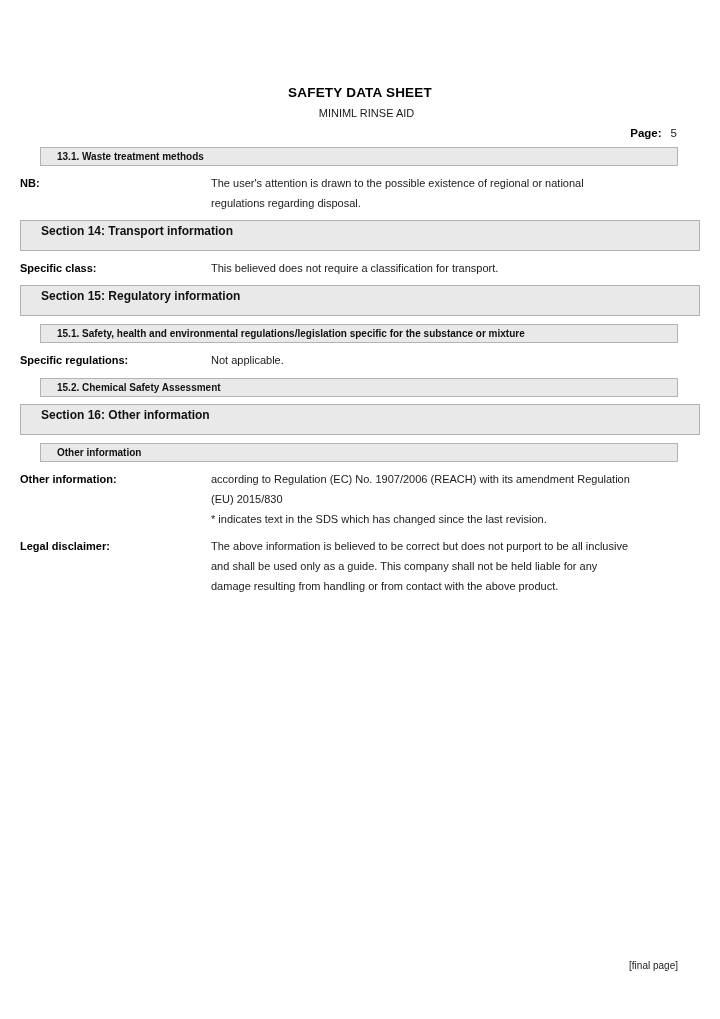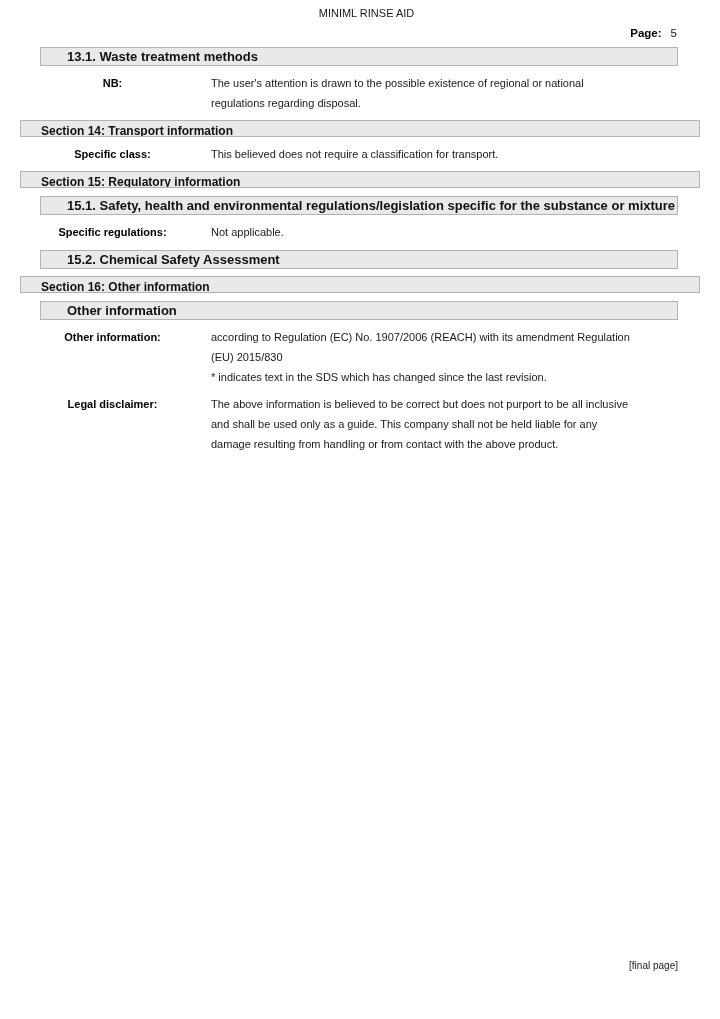--- a/index.html
+++ b/index.html
@@ -40,62 +40,63 @@
     border: 1px solid #b3b3b3;
     font-weight: bold;
     box-sizing: border-box;
     color: #111;
     overflow: hidden;
     white-space: nowrap;
   }
   .bar.sec {
     margin: 7px 8px 0 20px;
     width: 680px;
-    height: 17px;
+    height: 31px;
     line-height: 21px;
     font-size: 12px;
     padding-left: 20px;
   }
   .bar.sub {
     margin: 8px 0 0 40px;
     width: 638px;
     height: 19px;
     line-height: 17px;
-    font-size: 13px;
-    padding-left: 26px;
+    font-size: 10px;
+    padding-left: 16px;
   }
   .field {
     display: flex;
     margin-top: 7px;
     margin-bottom: 4px;
     font-size: 11px;
     line-height: 20px;
   }
   .flabel {
     flex: none;
     width: 185px;
     margin-left: 20px;
-    text-align: center;
+    text-align: left;
     font-weight: bold;
     color: #000;
   }
   .fvalue { margin-left: 6px; }
   .fvalue .vline { white-space: nowrap; }
   .final-note {
     position: absolute;
     top: 960px;
     right: 42px;
     font-size: 10px;
     color: #1a1a1a;
   }
 </style>
 </head>
 <body>
 
 <div class="page">
+  <div class="doc-title">SAFETY DATA SHEET</div>
   <div class="doc-subtitle">MINIML RINSE AID</div>
   <div class="page-num">
     <span class="plabel">Page:</span><span>5</span>
   </div>
   <div class="content">
       <div class="bar sub">13.1. Waste treatment methods</div>
       <div class="field">
         <div class="flabel">NB:</div>
         <div class="fvalue">
           <div class="vline">The user's attention is drawn to the possible existence of regional or national</div>

